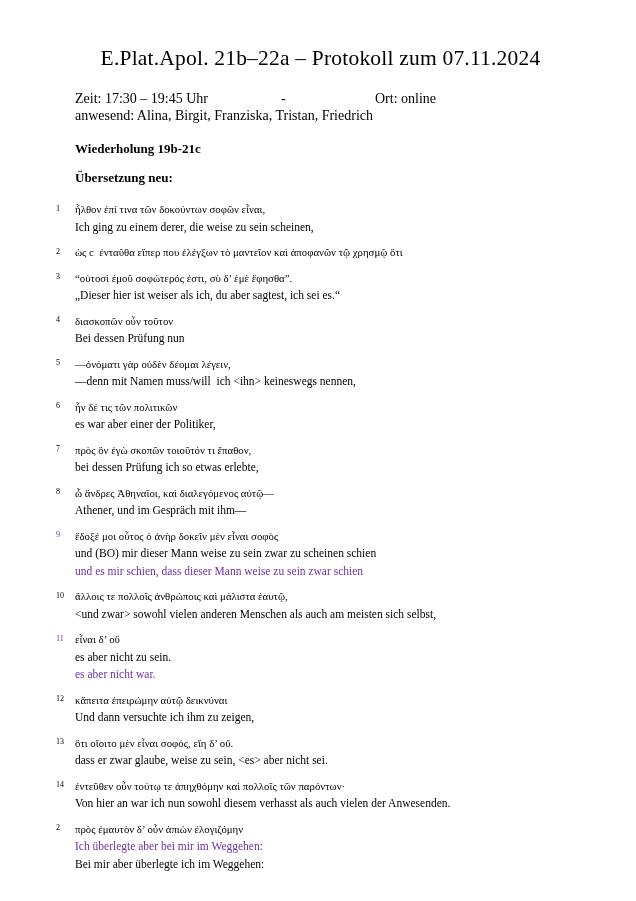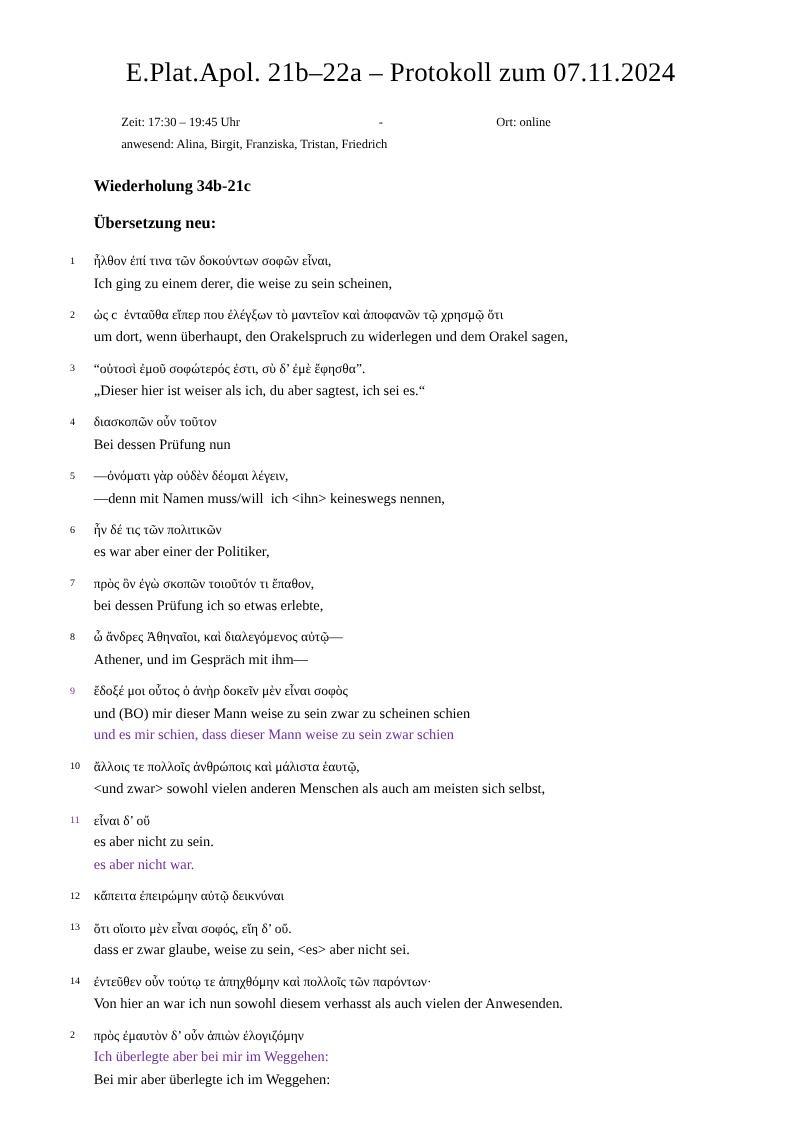--- a/index.html
+++ b/index.html
@@ -17,21 +17,21 @@
     padding: 38px 70px 0 75px;
   }
   .title {
     font-size: 21.5px;
     font-weight: normal;
     text-align: center;
     margin: 8px 0 19px 0;
     letter-spacing: 0.2px;
     white-space: nowrap;
   }
-  .meta { font-size: 10px; line-height: 17px; margin-left: 22px; }
+  .meta { font-size: 14px; line-height: 17px; }
   .meta-row { position: relative; }
   .meta-dash { position: absolute; left: 206px; }
   .meta-ort  { position: absolute; left: 300px; text-align: right; }
   .section-heading {
     font-size: 13px;
     font-weight: bold;
     margin: 0;
   }
   .section-heading.first { margin-top: 17px; }
   .section-heading.second { margin-top: 13px; margin-bottom: 15px; }
@@ -64,36 +64,35 @@
 
   <div class="meta">
     <div class="meta-row">
       <span>Zeit: 17:30 – 19:45 Uhr</span>
       <span class="meta-dash">-</span>
       <span class="meta-ort">Ort: online</span>
     </div>
     <div>anwesend: Alina, Birgit, Franziska, Tristan, Friedrich</div>
   </div>
 
-  <h2 class="section-heading first">Wiederholung 34b-21c</h2>
+  <h2 class="section-heading first">Wiederholung 19b-21c</h2>
 
   <h2 class="section-heading second">Übersetzung neu:</h2>
 
   <main class="entries">
   <div class="entry">
     <span class="num">1</span>
     <div class="line greek">ἦλθον ἐπί τινα τῶν δοκούντων σοφῶν εἶναι,</div>
     <div class="line german">Ich ging zu einem derer, die weise zu sein scheinen,</div>
 
   </div>
 
   <div class="entry">
     <span class="num">2</span>
     <div class="line greek">ὡς c  ἐνταῦθα εἴπερ που ἐλέγξων τὸ μαντεῖον καὶ ἀποφανῶν τῷ χρησμῷ ὅτι</div>
-    <div class="line german">um dort, wenn überhaupt, den Orakelspruch zu widerlegen und dem Orakel sagen,</div>
 
   </div>
 
   <div class="entry">
     <span class="num">3</span>
     <div class="line greek">“οὑτοσὶ ἐμοῦ σοφώτερός ἐστι, σὺ δ’ ἐμὲ ἔφησθα”.</div>
     <div class="line german">„Dieser hier ist weiser als ich, du aber sagtest, ich sei es.“</div>
 
   </div>
 
@@ -149,20 +148,21 @@
   <div class="entry">
     <span class="num purple">11</span>
     <div class="line greek">εἶναι δ’ οὔ</div>
     <div class="line german">es aber nicht zu sein.</div>
     <div class="line german alt">es aber nicht war.</div>
   </div>
 
   <div class="entry">
     <span class="num">12</span>
     <div class="line greek">κἄπειτα ἐπειρώμην αὐτῷ δεικνύναι</div>
+    <div class="line german">Und dann versuchte ich ihm zu zeigen,</div>
 
   </div>
 
   <div class="entry">
     <span class="num">13</span>
     <div class="line greek">ὅτι οἴοιτο μὲν εἶναι σοφός, εἴη δ’ οὔ.</div>
     <div class="line german">dass er zwar glaube, weise zu sein, &lt;es&gt; aber nicht sei.</div>
 
   </div>
 

